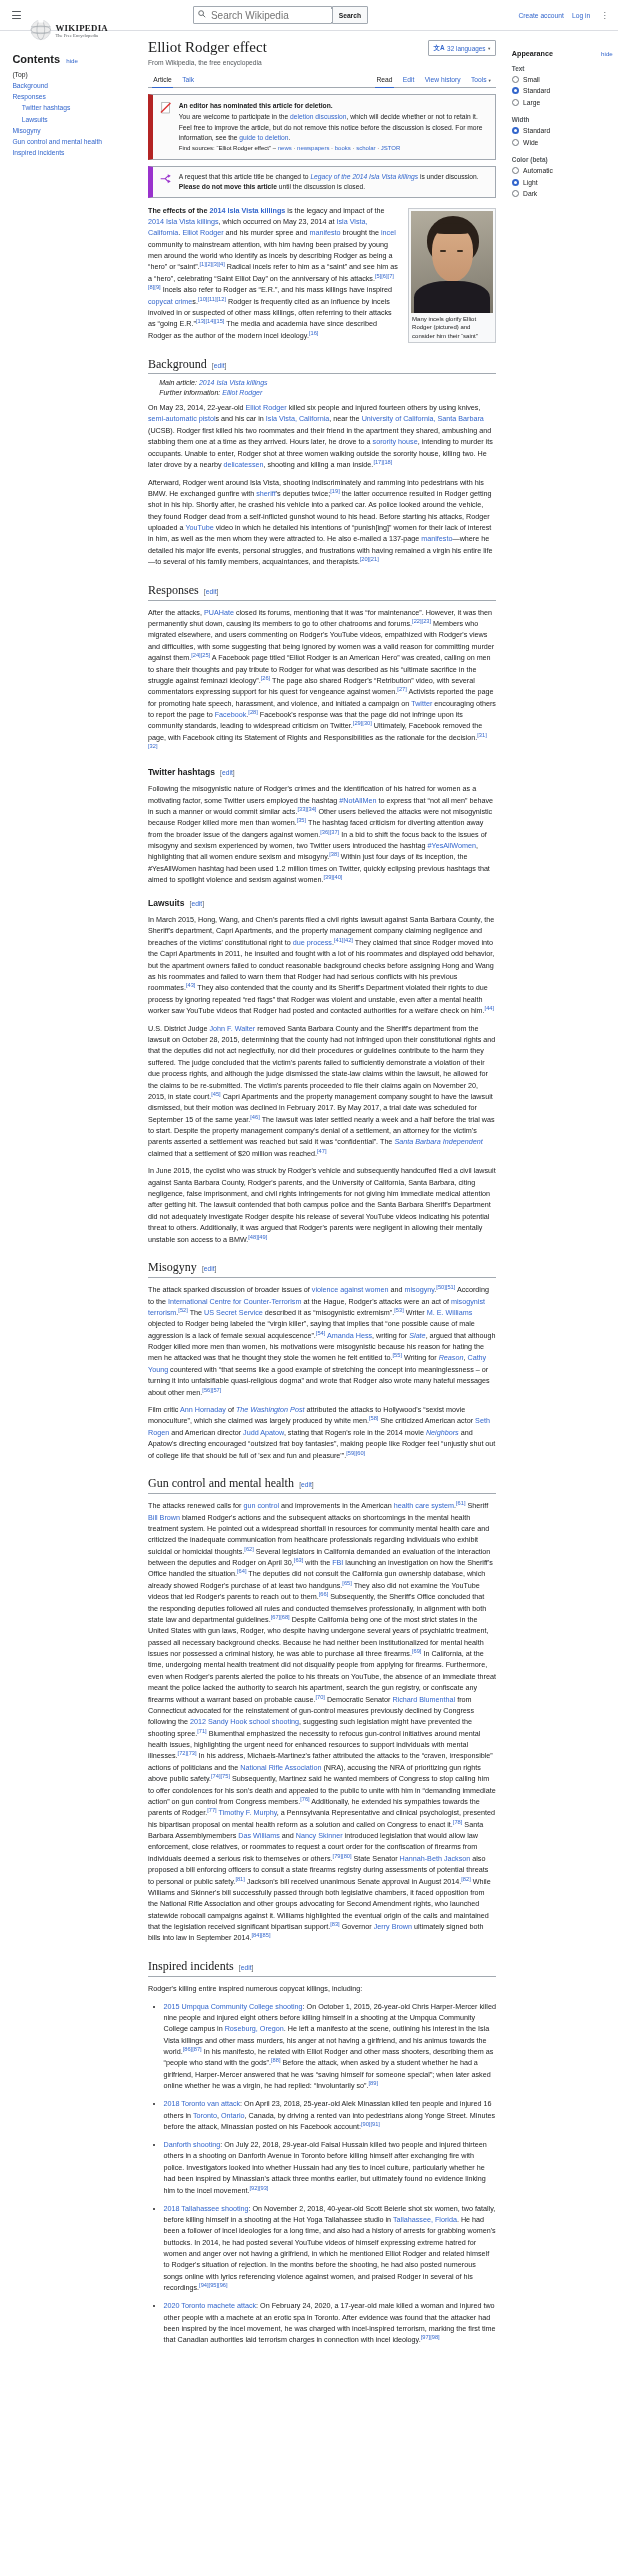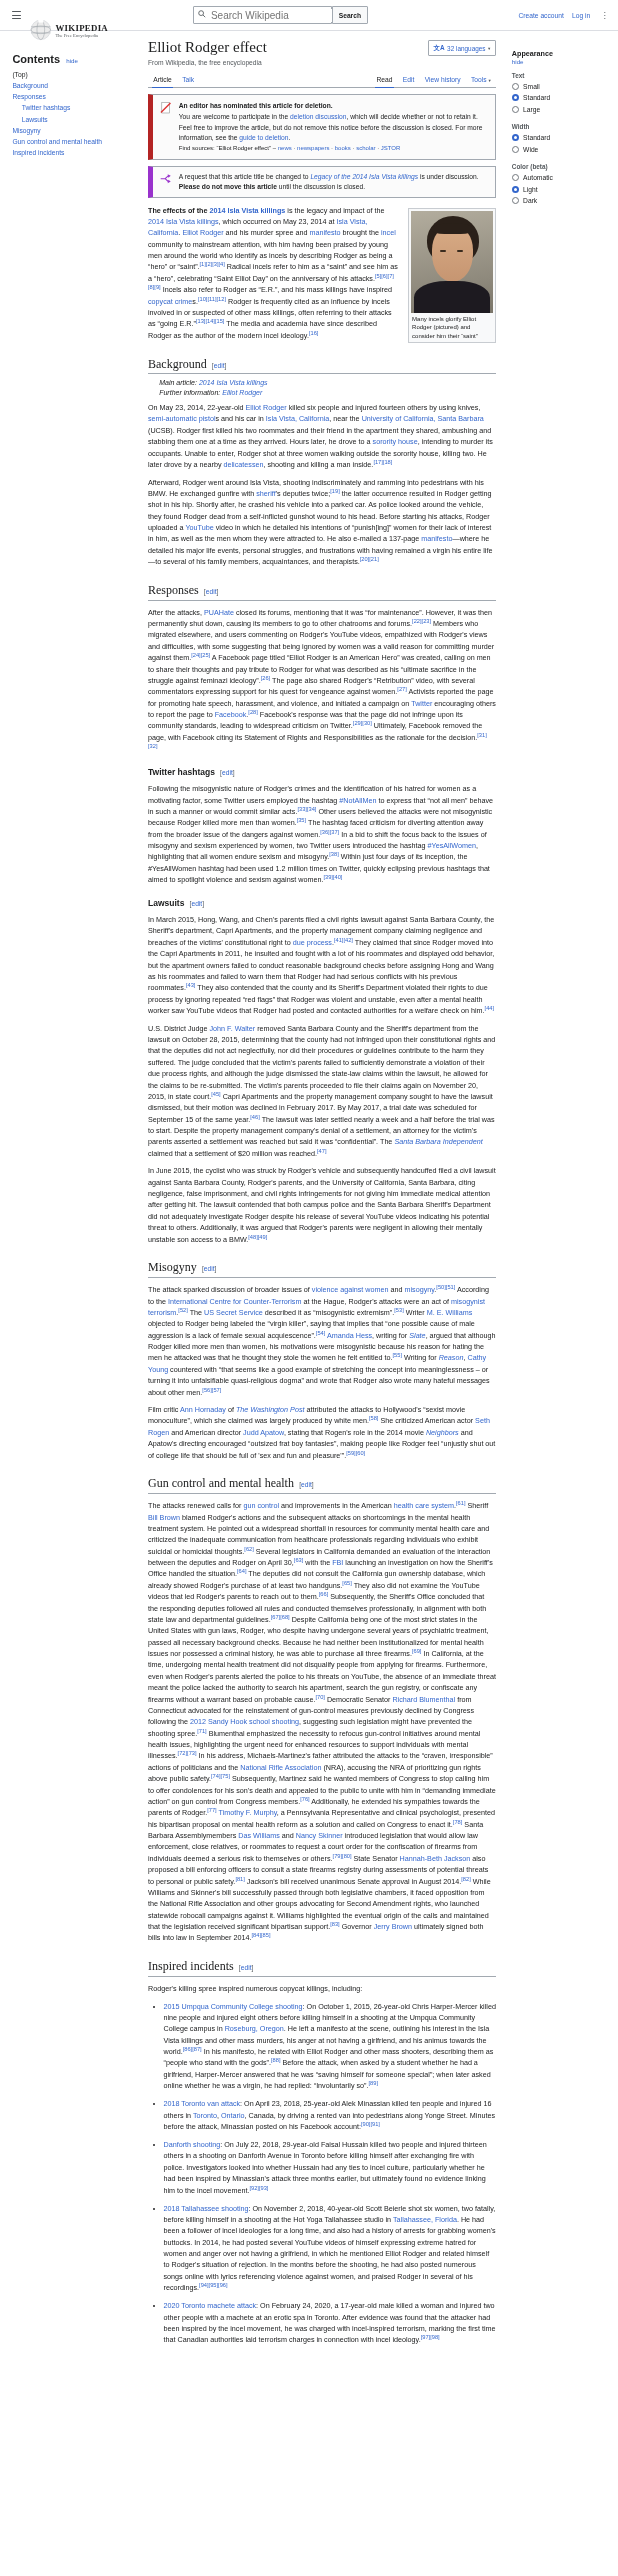--- a/index.html
+++ b/index.html
@@ -28,21 +28,21 @@
   .page { position:relative; }
   .sidebar { position:absolute; left:3.1px; top:10.3px; width:130px; padding:3.1px 9.3px; font-size:6.7px; }
   .sb-head { display:flex; align-items:baseline; gap:6.2px; margin-bottom:4.1px; }
   .sb-title { font-weight:bold; color:#202122; font-size:11px; }
   .sb-hide, .ap-hide { font-size:6.2px; }
   .sb-item { display:block; padding:2.1px 0; color:#36c; }
   .sb-item.lvl2 { padding-left:9.3px; }
   .sb-item.active { color:#202122; }
   .content { margin-left:148px; width:348px; padding-bottom:31px; }
   .appearance { position:absolute; right:5.2px; top:10.3px; width:101px; font-size:6.7px; }
-  .ap-head { display:flex; justify-content:space-between; align-items:baseline; margin-bottom:6.2px;flex-direction:column; }
+  .ap-head { display:flex; justify-content:space-between; align-items:baseline; margin-bottom:6.2px; }
   .ap-title { font-weight:bold; font-size:7.2px; }
   .ap-group { margin-bottom:8.2px; }
   .ap-label { color:#54595d; font-size:6.4px; margin-bottom:2.1px; font-weight:bold; }
   .radio-row { display:flex; align-items:center; gap:4.1px; padding:2.1px 0; cursor:pointer; color:#202122; }
   .radio { width:7.2px; height:7.2px; border-radius:50%; border:0.5px solid #72777d; background:#fff; flex:0 0 auto; }
   .radio.sel { border:2.1px solid #36c; }
 
   
   .title-row { display:flex; align-items:flex-end; justify-content:space-between; margin-top:8.2px; }
   h1 { font-family:"Liberation Serif","DejaVu Serif",serif; font-size:15px; font-weight:normal; margin:0; }
@@ -231,21 +231,21 @@
     <p>In June 2015, the cyclist who was struck by Rodger's vehicle and subsequently handcuffed filed a civil lawsuit against Santa Barbara County, Rodger's parents, and the University of California, Santa Barbara, citing negligence, false imprisonment, and civil rights infringements for not giving him immediate medical attention after getting hit. The lawsuit contended that both campus police and the Santa Barbara Sheriff's Department did not adequately investigate Rodger despite his release of several YouTube videos indicating his potential threat to others. Additionally, it was argued that Rodger's parents were negligent in allowing their mentally unstable son access to a BMW.<sup class="ref"><a href="#">[48]</a></sup><sup class="ref"><a href="#">[49]</a></sup></p>
 
     <h2 class="mwh2"><span>Misogyny</span><span class="editsection">[<a>edit</a>]</span></h2>
     <p>The attack sparked discussion of broader issues of <a class="wl" href="#">violence against women</a> and <a class="wl" href="#">misogyny</a>.<sup class="ref"><a href="#">[50]</a></sup><sup class="ref"><a href="#">[51]</a></sup> According to the <a class="wl" href="#">International Centre for Counter-Terrorism</a> at the Hague, Rodger's attacks were an act of <a class="wl" href="#">misogynist terrorism</a>.<sup class="ref"><a href="#">[52]</a></sup> The <a class="wl" href="#">US Secret Service</a> described it as “misogynistic extremism”.<sup class="ref"><a href="#">[53]</a></sup> Writer <a class="wl" href="#">M. E. Williams</a> objected to Rodger being labeled the “virgin killer”, saying that implies that “one possible cause of male aggression is a lack of female sexual acquiescence”.<sup class="ref"><a href="#">[54]</a></sup> <a class="wl" href="#">Amanda Hess</a>, writing for <i><a class="wl" href="#">Slate</a></i>, argued that although Rodger killed more men than women, his motivations were misogynistic because his reason for hating the men he attacked was that he thought they stole the women he felt entitled to.<sup class="ref"><a href="#">[55]</a></sup> Writing for <i><a class="wl" href="#">Reason</a></i>, <a class="wl" href="#">Cathy Young</a> countered with “that seems like a good example of stretching the concept into meaninglessness – or turning it into unfalsifiable quasi-religious dogma” and wrote that Rodger also wrote many hateful messages about other men.<sup class="ref"><a href="#">[56]</a></sup><sup class="ref"><a href="#">[57]</a></sup></p>
     <p>Film critic <a class="wl" href="#">Ann Hornaday</a> of <i><a class="wl" href="#">The Washington Post</a></i> attributed the attacks to Hollywood's “sexist movie monoculture”, which she claimed was largely produced by white men.<sup class="ref"><a href="#">[58]</a></sup> She criticized American actor <a class="wl" href="#">Seth Rogen</a> and American director <a class="wl" href="#">Judd Apatow</a>, stating that Rogen's role in the 2014 movie <i><a class="wl" href="#">Neighbors</a></i> and Apatow's directing encouraged “outsized frat boy fantasies”, making people like Rodger feel “unjustly shut out of college life that should be full of 'sex and fun and pleasure'”.<sup class="ref"><a href="#">[59]</a></sup><sup class="ref"><a href="#">[60]</a></sup></p>
 
     <h2 class="mwh2"><span>Gun control and mental health</span><span class="editsection">[<a>edit</a>]</span></h2>
     <p>The attacks renewed calls for <a class="wl" href="#">gun control</a> and improvements in the American <a class="wl" href="#">health care system</a>.<sup class="ref"><a href="#">[61]</a></sup> Sheriff <a class="wl" href="#">Bill Brown</a> blamed Rodger's actions and the subsequent attacks on shortcomings in the mental health treatment system. He pointed out a widespread shortfall in resources for community mental health care and criticized the inadequate communication from healthcare professionals regarding individuals who exhibit suicidal or homicidal thoughts.<sup class="ref"><a href="#">[62]</a></sup> Several legislators in California demanded an evaluation of the interaction between the deputies and Rodger on April 30,<sup class="ref"><a href="#">[63]</a></sup> with the <a class="wl" href="#">FBI</a> launching an investigation on how the Sheriff's Office handled the situation.<sup class="ref"><a href="#">[64]</a></sup> The deputies did not consult the California gun ownership database, which already showed Rodger's purchase of at least two handguns.<sup class="ref"><a href="#">[65]</a></sup> They also did not examine the YouTube videos that led Rodger's parents to reach out to them.<sup class="ref"><a href="#">[66]</a></sup> Subsequently, the Sheriff's Office concluded that the responding deputies followed all rules and conducted themselves professionally, in alignment with both state law and departmental guidelines.<sup class="ref"><a href="#">[67]</a></sup><sup class="ref"><a href="#">[68]</a></sup> Despite California being one of the most strict states in the United States with gun laws, Rodger, who despite having undergone several years of psychiatric treatment, passed all necessary background checks. Because he had neither been institutionalized for mental health issues nor possessed a criminal history, he was able to purchase all three firearms.<sup class="ref"><a href="#">[69]</a></sup> In California, at the time, undergoing mental health treatment did not disqualify people from applying for firearms. Furthermore, even when Rodger's parents alerted the police to his threats on YouTube, the absence of an immediate threat meant the police lacked the authority to search his apartment, search the gun registry, or confiscate any firearms without a warrant based on probable cause.<sup class="ref"><a href="#">[70]</a></sup> Democratic Senator <a class="wl" href="#">Richard Blumenthal</a> from Connecticut advocated for the reinstatement of gun-control measures previously declined by Congress following the <a class="wl" href="#">2012 Sandy Hook school shooting</a>, suggesting such legislation might have prevented the shooting spree.<sup class="ref"><a href="#">[71]</a></sup> Blumenthal emphasized the necessity to refocus gun-control initiatives around mental health issues, highlighting the urgent need for enhanced resources to support individuals with mental illnesses.<sup class="ref"><a href="#">[72]</a></sup><sup class="ref"><a href="#">[73]</a></sup> In his address, Michaels-Martinez's father attributed the attacks to the “craven, irresponsible” actions of politicians and the <a class="wl" href="#">National Rifle Association</a> (NRA), accusing the NRA of prioritizing gun rights above public safety.<sup class="ref"><a href="#">[74]</a></sup><sup class="ref"><a href="#">[75]</a></sup> Subsequently, Martinez said he wanted members of Congress to stop calling him to offer condolences for his son's death and appealed to the public to unite with him in “demanding immediate action” on gun control from Congress members.<sup class="ref"><a href="#">[76]</a></sup> Additionally, he extended his sympathies towards the parents of Rodger.<sup class="ref"><a href="#">[77]</a></sup> <a class="wl" href="#">Timothy F. Murphy</a>, a Pennsylvania Representative and clinical psychologist, presented his bipartisan proposal on mental health reform as a solution and called on Congress to enact it.<sup class="ref"><a href="#">[78]</a></sup> Santa Barbara Assemblymembers <a class="wl" href="#">Das Williams</a> and <a class="wl" href="#">Nancy Skinner</a> introduced legislation that would allow law enforcement, close relatives, or roommates to request a court order for the confiscation of firearms from individuals deemed a serious risk to themselves or others.<sup class="ref"><a href="#">[79]</a></sup><sup class="ref"><a href="#">[80]</a></sup> State Senator <a class="wl" href="#">Hannah-Beth Jackson</a> also proposed a bill enforcing officers to consult a state firearms registry during assessments of potential threats to personal or public safety.<sup class="ref"><a href="#">[81]</a></sup> Jackson's bill received unanimous Senate approval in August 2014.<sup class="ref"><a href="#">[82]</a></sup> While Williams and Skinner's bill successfully passed through both legislative chambers, it faced opposition from the National Rifle Association and other groups advocating for Second Amendment rights, who launched statewide robocall campaigns against it. Williams highlighted the eventual origin of the calls and maintained that the legislation received significant bipartisan support.<sup class="ref"><a href="#">[83]</a></sup> Governor <a class="wl" href="#">Jerry Brown</a> ultimately signed both bills into law in September 2014.<sup class="ref"><a href="#">[84]</a></sup><sup class="ref"><a href="#">[85]</a></sup></p>
 
     <h2 class="mwh2"><span>Inspired incidents</span><span class="editsection">[<a>edit</a>]</span></h2>
-    <p>Rodger's killing spree inspired numerous copycat killings, including:</p>
+    <p>Rodger's killing entire inspired numerous copycat killings, including:</p>
     <ul class="incidents">
       <li><a class="wl" href="#">2015 Umpqua Community College shooting</a>: On October 1, 2015, 26-year-old Chris Harper-Mercer killed nine people and injured eight others before killing himself in a shooting at the Umpqua Community College campus in <a class="wl" href="#">Roseburg, Oregon</a>. He left a manifesto at the scene, outlining his interest in the Isla Vista killings and other mass murders, his anger at not having a girlfriend, and his animus towards the world.<sup class="ref"><a href="#">[86]</a></sup><sup class="ref"><a href="#">[87]</a></sup> In his manifesto, he related with Elliot Rodger and other mass shooters, describing them as “people who stand with the gods”.<sup class="ref"><a href="#">[88]</a></sup> Before the attack, when asked by a student whether he had a girlfriend, Harper-Mercer answered that he was “saving himself for someone special”; when later asked online whether he was a virgin, he had replied: “Involuntarily so”.<sup class="ref"><a href="#">[89]</a></sup></li>
       <li>
         <div><a class="wl" href="#">2018 Toronto van attack</a>: On April 23, 2018, 25-year-old Alek Minassian killed ten people and injured 16 others in <a class="wl" href="#">Toronto</a>, <a class="wl" href="#">Ontario</a>, Canada, by driving a rented van into pedestrians along Yonge Street. Minutes before the attack, Minassian posted on his Facebook account:<sup class="ref"><a href="#">[90]</a></sup><sup class="ref"><a href="#">[91]</a></sup></div>
       </li>
       <li><a class="wl" href="#">Danforth shooting</a>: On July 22, 2018, 29-year-old Faisal Hussain killed two people and injured thirteen others in a shooting on Danforth Avenue in Toronto before killing himself after exchanging fire with police. Investigators looked into whether Hussain had any ties to incel culture, particularly whether he had been inspired by Minassian's attack three months earlier, but ultimately found no evidence linking him to the incel movement.<sup class="ref"><a href="#">[92]</a></sup><sup class="ref"><a href="#">[93]</a></sup></li>
       <li><a class="wl" href="#">2018 Tallahassee shooting</a>: On November 2, 2018, 40-year-old Scott Beierle shot six women, two fatally, before killing himself in a shooting at the Hot Yoga Tallahassee studio in <a class="wl" href="#">Tallahassee, Florida</a>. He had been a follower of incel ideologies for a long time, and also had a history of arrests for grabbing women's buttocks. In 2014, he had posted several YouTube videos of himself expressing extreme hatred for women and anger over not having a girlfriend, in which he mentioned Elliot Rodger and related himself to Rodger's situation of rejection. In the months before the shooting, he had also posted numerous songs online with lyrics referencing violence against women, and praised Rodger in several of his recordings.<sup class="ref"><a href="#">[94]</a></sup><sup class="ref"><a href="#">[95]</a></sup><sup class="ref"><a href="#">[96]</a></sup></li>
       <li><a class="wl" href="#">2020 Toronto machete attack</a>: On February 24, 2020, a 17-year-old male killed a woman and injured two other people with a machete at an erotic spa in Toronto. After evidence was found that the attacker had been inspired by the incel movement, he was charged with incel-inspired terrorism, marking the first time that Canadian authorities laid terrorism charges in connection with incel ideology.<sup class="ref"><a href="#">[97]</a></sup><sup class="ref"><a href="#">[98]</a></sup></li>
     </ul>
 

